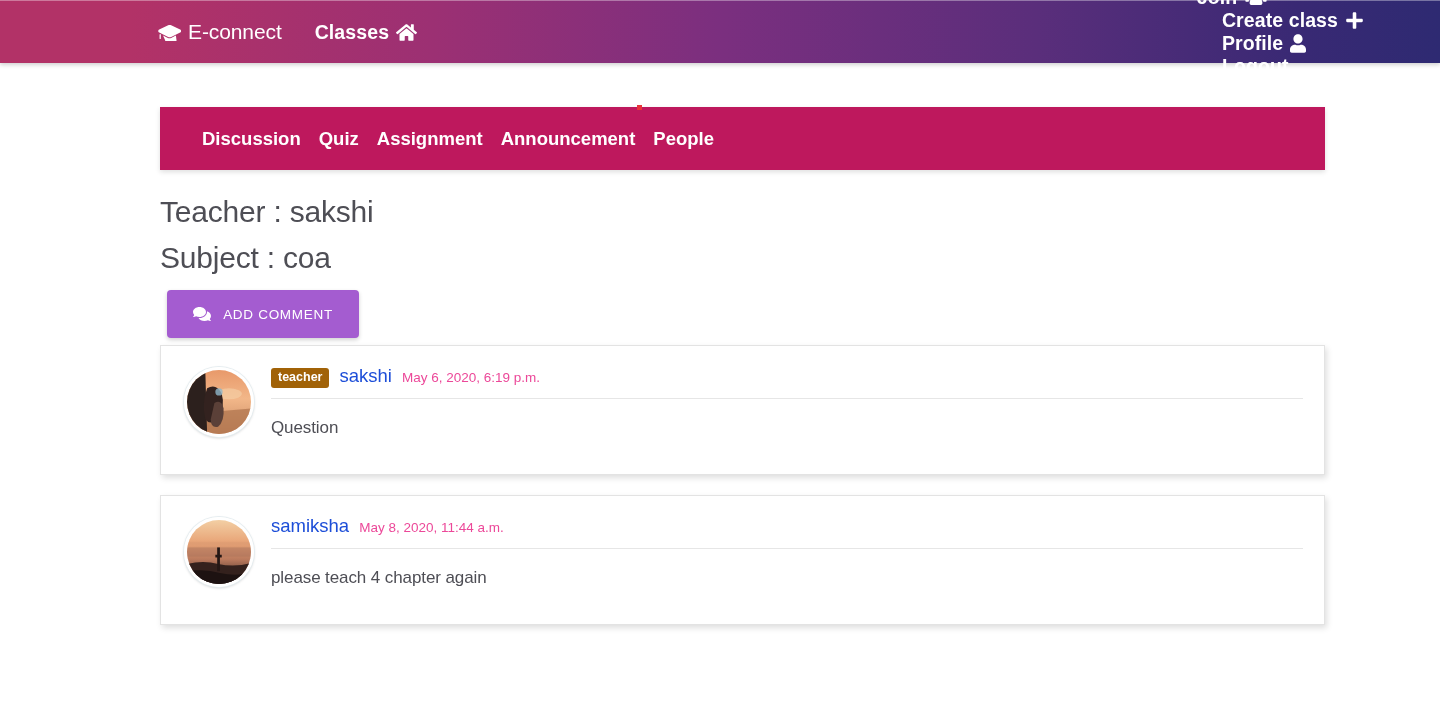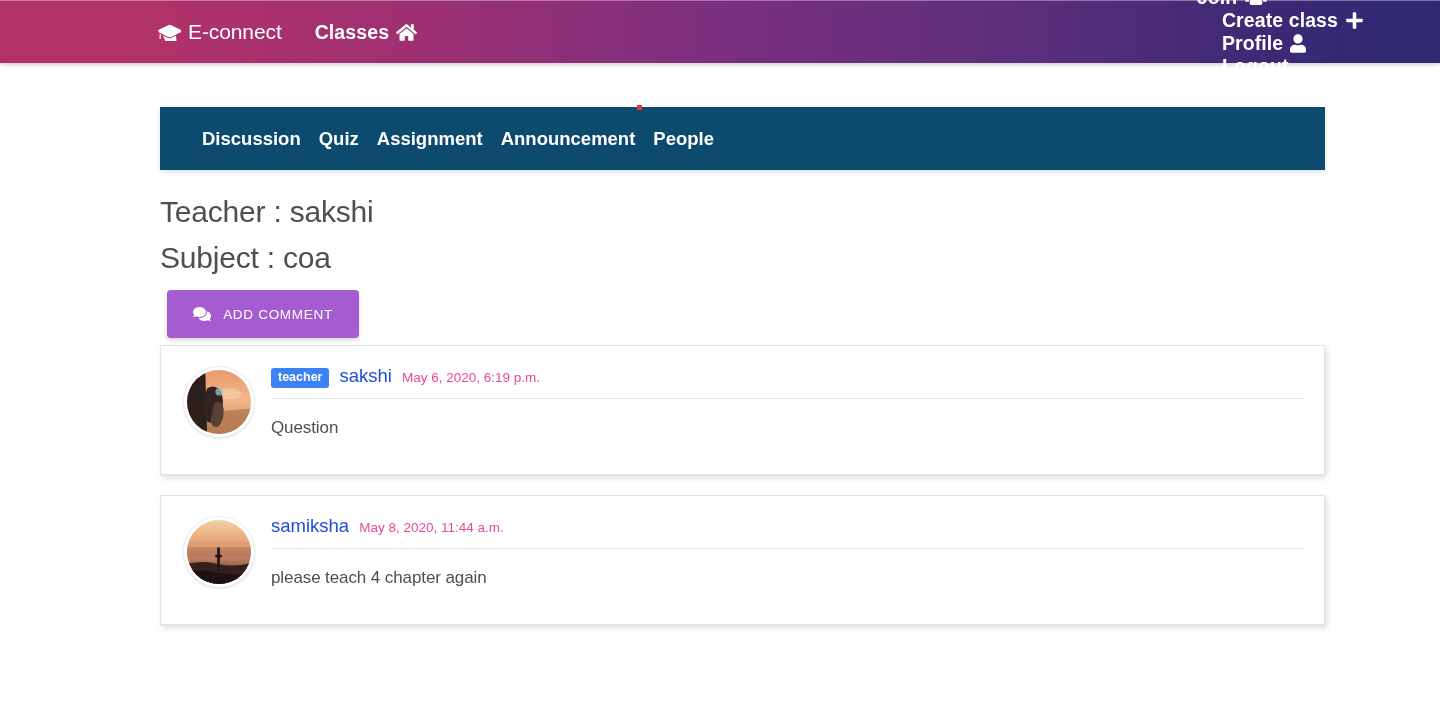--- a/index.html
+++ b/index.html
@@ -81,21 +81,21 @@
     background: #ffffff;
   }
 
   
   .tabbar {
     position: absolute;
     left: 160px;
     top: 44px;
     width: 1165px;
     height: 63px;
-    background: #0c4a6e;
+    background: #be185d;
     box-shadow: 0 2px 5px rgba(0,0,0,0.13);
     display: flex;
     align-items: center;
     box-sizing: border-box;
   }
   .tabbar .tab {
     color: #ffffff;
     font-size: 18.5px;
     font-weight: 700;
     cursor: pointer;
@@ -186,21 +186,21 @@
   .meta-row {
     position: absolute;
     left: 110px;
     top: 19px;
     display: flex;
     align-items: baseline;
     gap: 10px;
   }
   .badge-teacher {
     display: inline-block;
-    background: #3b82f6;
+    background: #a16207;
     color: #ffffff;
     font-size: 12.5px;
     font-weight: 700;
     padding: 3px 7px 4px 7px;
     border-radius: 3px;
     line-height: 1;
     position: relative;
     top: -1px;
   }
   .author-link {

